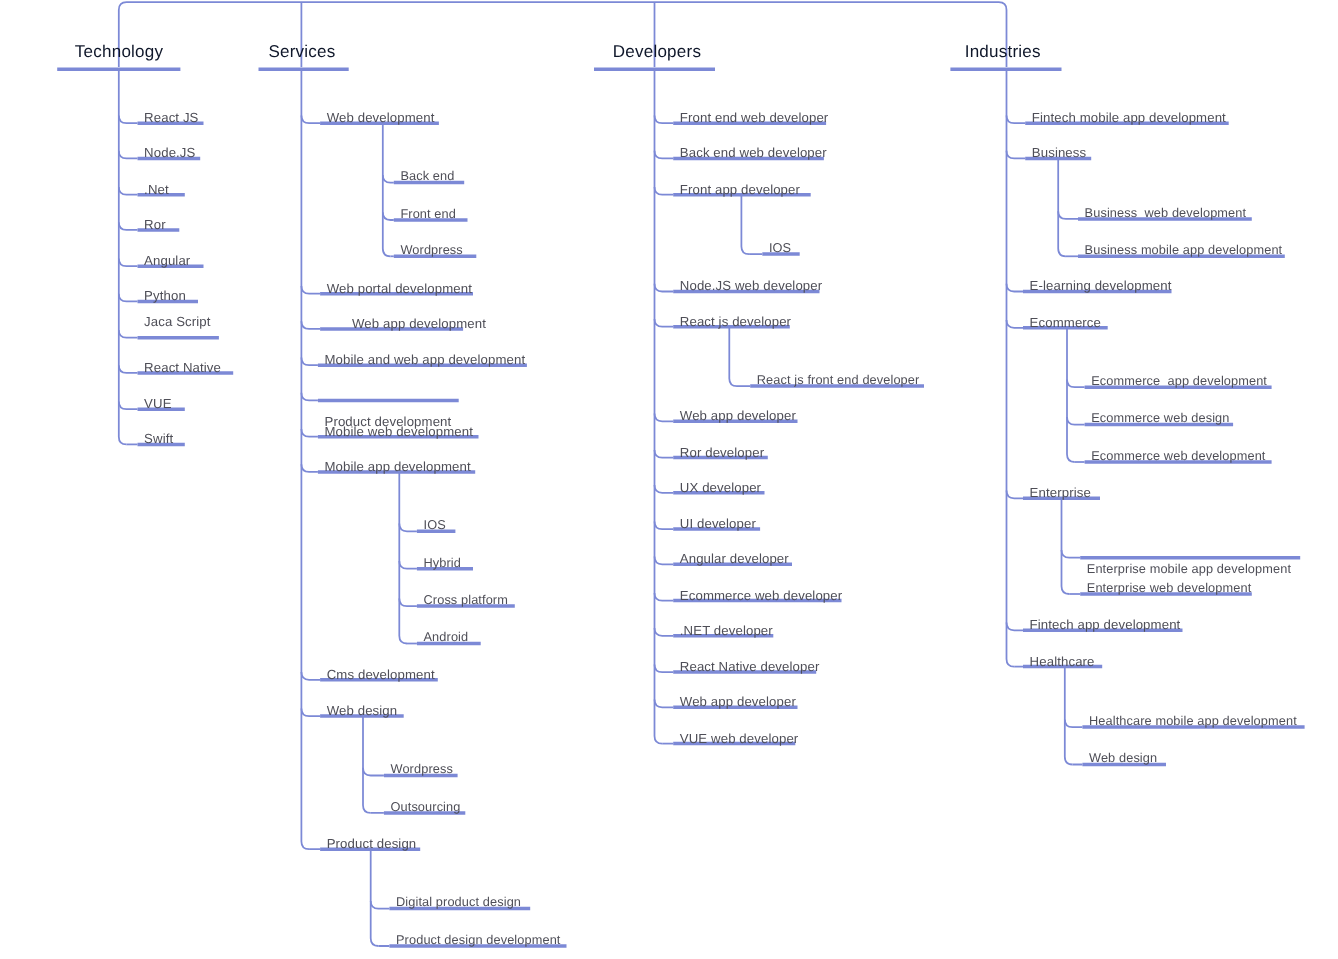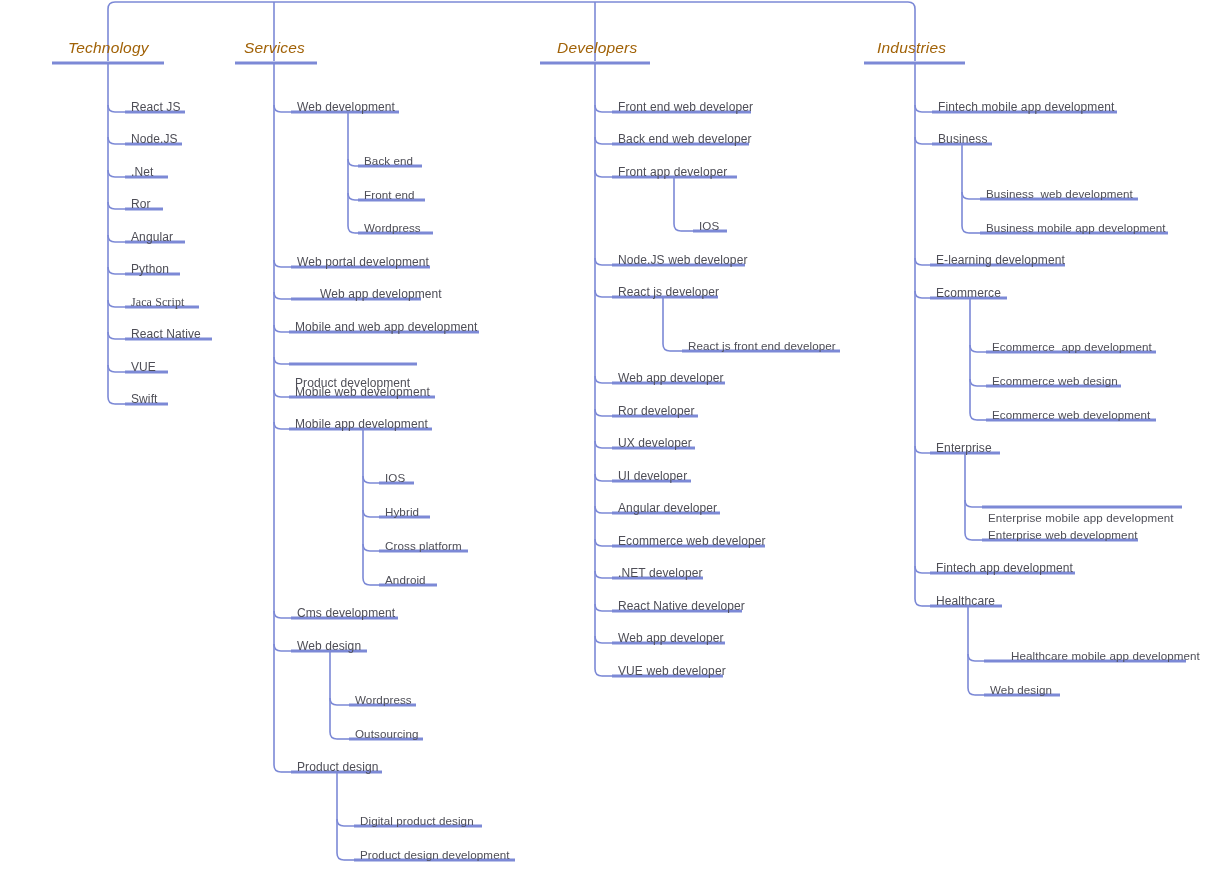--- a/index.html
+++ b/index.html
@@ -35,23 +35,22 @@
     height: 872px;
   }
   .node-label {
     position: absolute;
     white-space: pre;
     cursor: default;
     line-height: 1;
   }
   .node-root {
     font-size: 15.5px;
-    color: #a16207;
+    color: #0f172a;
     letter-spacing: 0.2px;
-    font-style: italic;
   }
   .node-l1 {
     font-size: 12px;
     color: #4e4e57;
     letter-spacing: 0.1px;
   }
   .node-l2 {
     font-size: 11.6px;
     color: #4e4e57;
     letter-spacing: 0.1px;
@@ -213,21 +212,21 @@
       <line x1="984" x2="1060" y1="695" y2="695" stroke="#7c89d6" stroke-width="3.2" stroke-linecap="butt"></line>
     </svg>
   <div id="label-layer">
       <div class="node-label node-root" style="left: 68px; top: 40px;">Technology</div>
       <div class="node-label node-l1" style="left: 131px; top: 101px;">React JS</div>
       <div class="node-label node-l1" style="left: 131px; top: 133px;">Node.JS</div>
       <div class="node-label node-l1" style="left: 131px; top: 166px;">.Net</div>
       <div class="node-label node-l1" style="left: 131px; top: 198px;">Ror</div>
       <div class="node-label node-l1" style="left: 131px; top: 231px;">Angular</div>
       <div class="node-label node-l1" style="left: 131px; top: 263px;">Python</div>
-      <div class="node-label node-l1" style="left: 131px; top: 296px; font-family: Liberation Serif, serif;">Jaca Script</div>
+      <div class="node-label node-l1" style="left: 131px; top: 286px;">Jaca Script</div>
       <div class="node-label node-l1" style="left: 131px; top: 328px;">React Native</div>
       <div class="node-label node-l1" style="left: 131px; top: 361px;">VUE</div>
       <div class="node-label node-l1" style="left: 131px; top: 393px;">Swift</div>
       <div class="node-label node-root" style="left: 244px; top: 40px;">Services</div>
       <div class="node-label node-l1" style="left: 297px; top: 101px;">Web development</div>
       <div class="node-label node-l2" style="left: 364px; top: 155px;">Back end</div>
       <div class="node-label node-l2" style="left: 364px; top: 189px;">Front end</div>
       <div class="node-label node-l2" style="left: 364px; top: 222px;">Wordpress</div>
       <div class="node-label node-l1" style="left: 297px; top: 256px;">Web portal development</div>
       <div class="node-label node-l1" style="left: 297px; top: 288px; margin-left: 23px;">Web app development</div>
@@ -272,16 +271,16 @@
       <div class="node-label node-l1" style="left: 936px; top: 254px;">E-learning development</div>
       <div class="node-label node-l1" style="left: 936px; top: 287px;">Ecommerce</div>
       <div class="node-label node-l2" style="left: 992px; top: 341px;">Ecommerce  app development</div>
       <div class="node-label node-l2" style="left: 992px; top: 375px;">Ecommerce web design</div>
       <div class="node-label node-l2" style="left: 992px; top: 409px;">Ecommerce web development</div>
       <div class="node-label node-l1" style="left: 936px; top: 442px;">Enterprise</div>
       <div class="node-label node-l2" style="left: 988px; top: 512px;">Enterprise mobile app development</div>
       <div class="node-label node-l2" style="left: 988px; top: 529px;">Enterprise web development</div>
       <div class="node-label node-l1" style="left: 936px; top: 562px;">Fintech app development</div>
       <div class="node-label node-l1" style="left: 936px; top: 595px;">Healthcare</div>
-      <div class="node-label node-l2" style="left: 990px; top: 650px; margin-left: 21px;">Healthcare mobile app development</div>
+      <div class="node-label node-l2" style="left: 990px; top: 650px;">Healthcare mobile app development</div>
       <div class="node-label node-l2" style="left: 990px; top: 684px;">Web design</div>
     </div>
 </div>
 
 </body></html>

